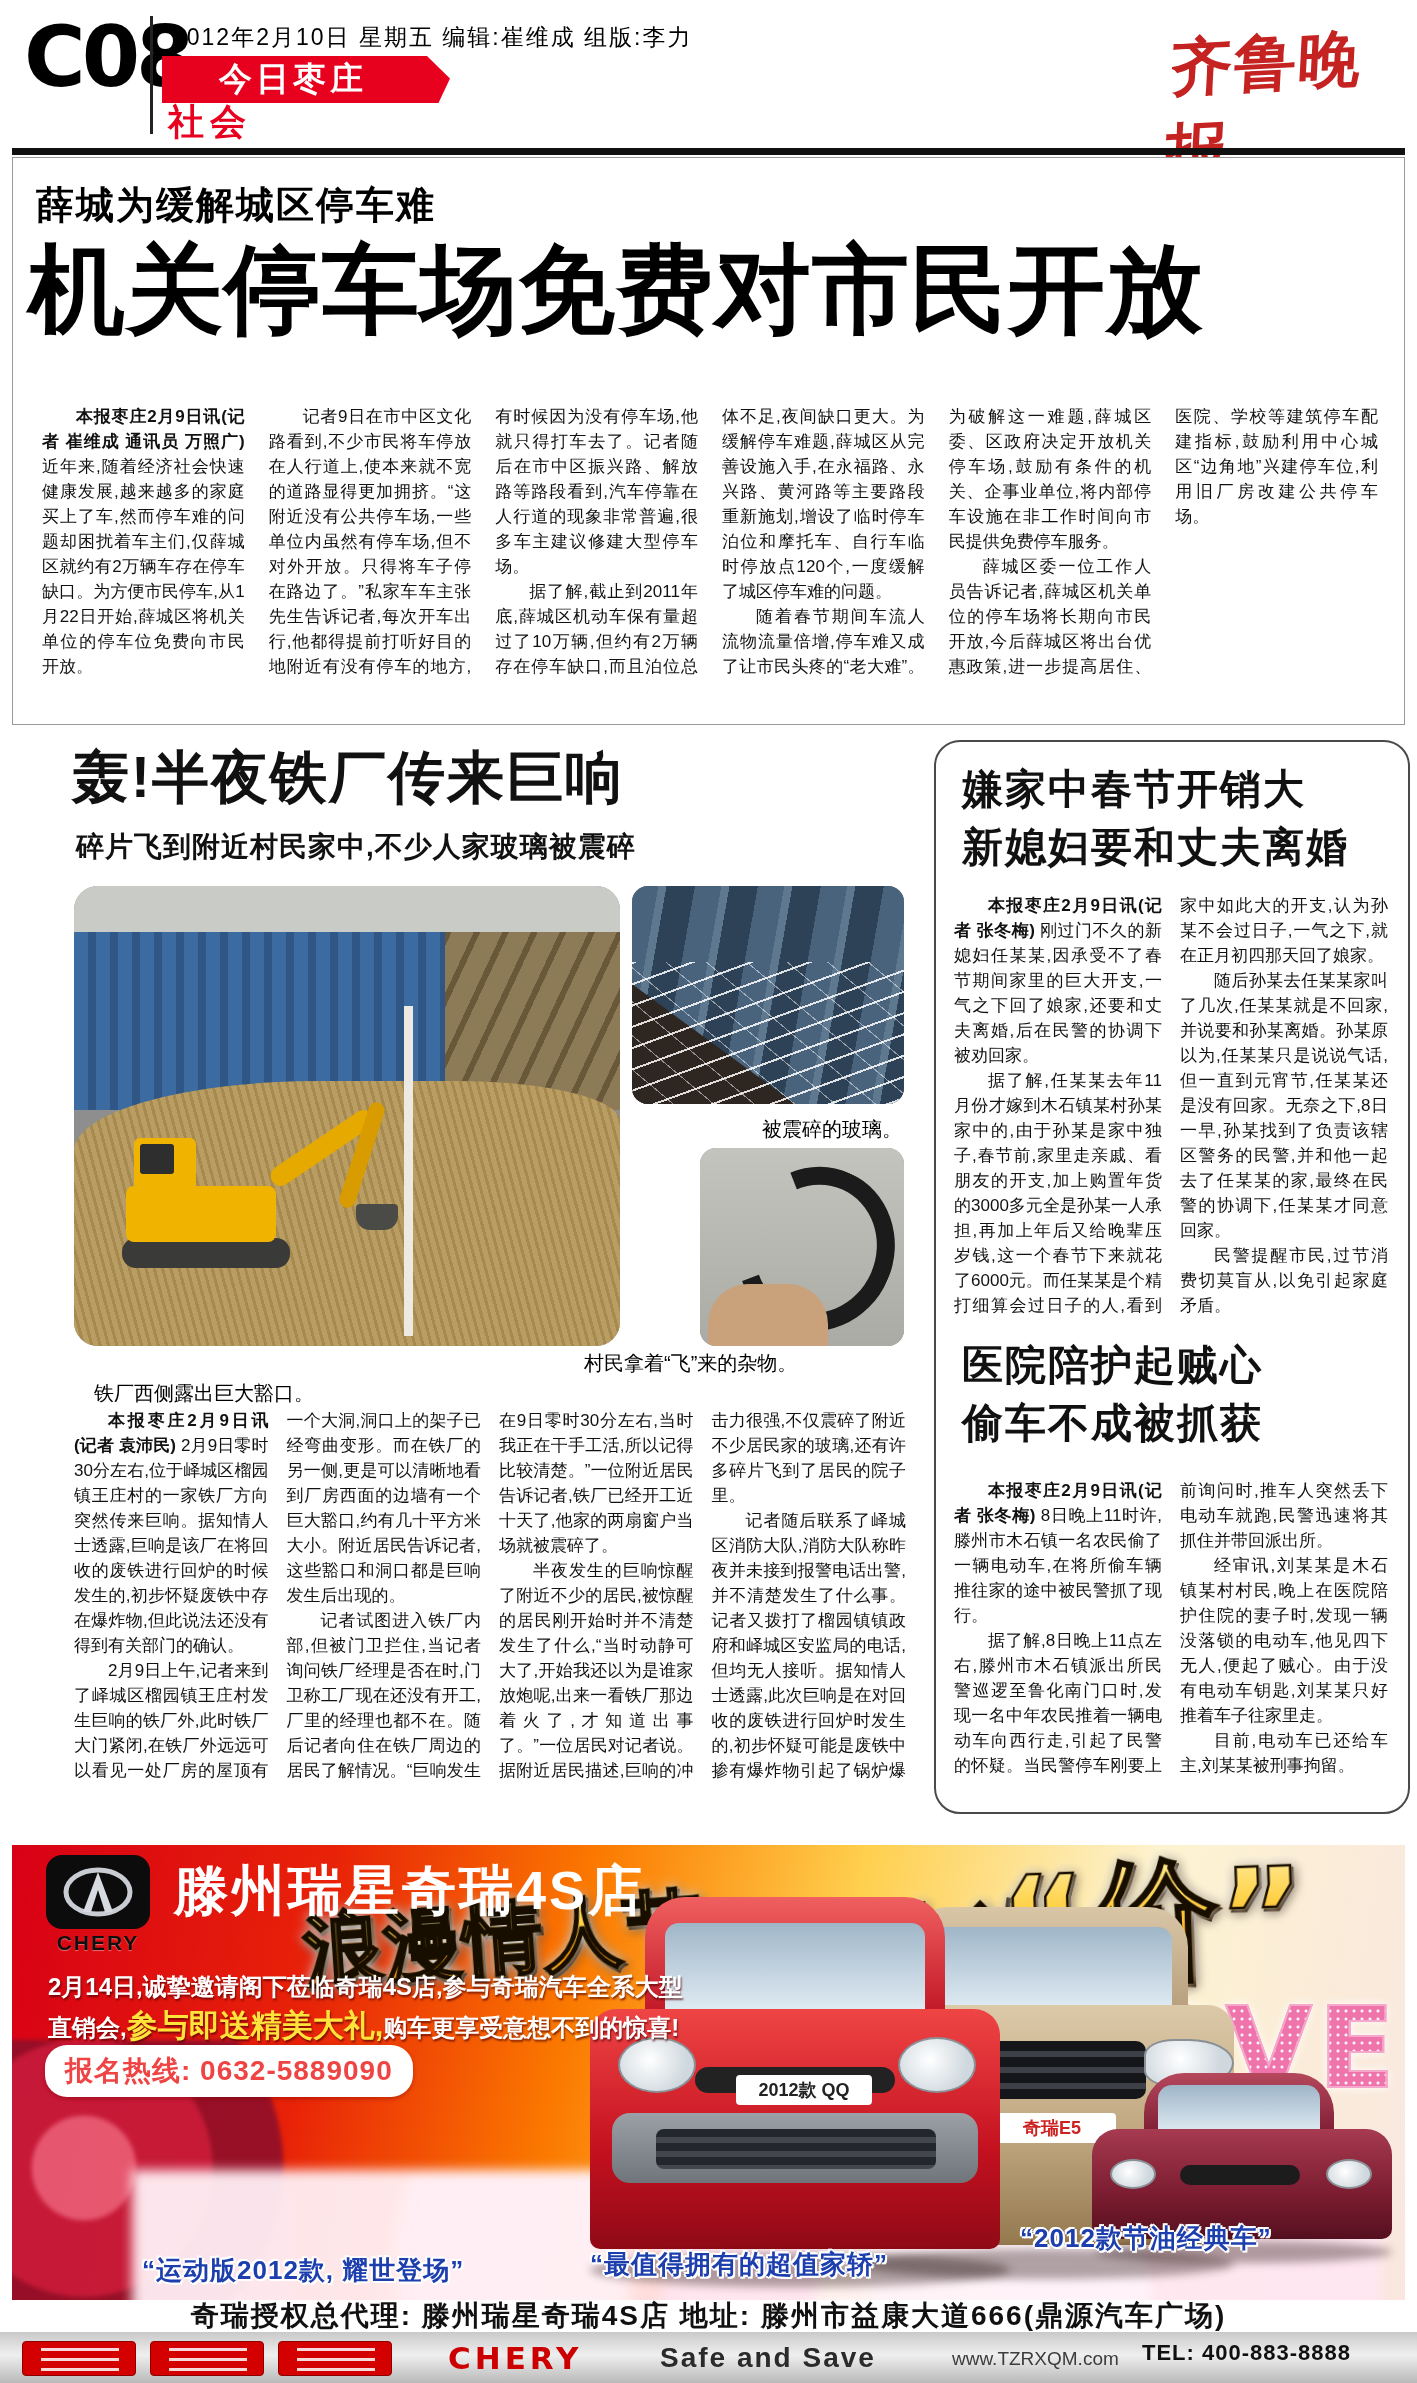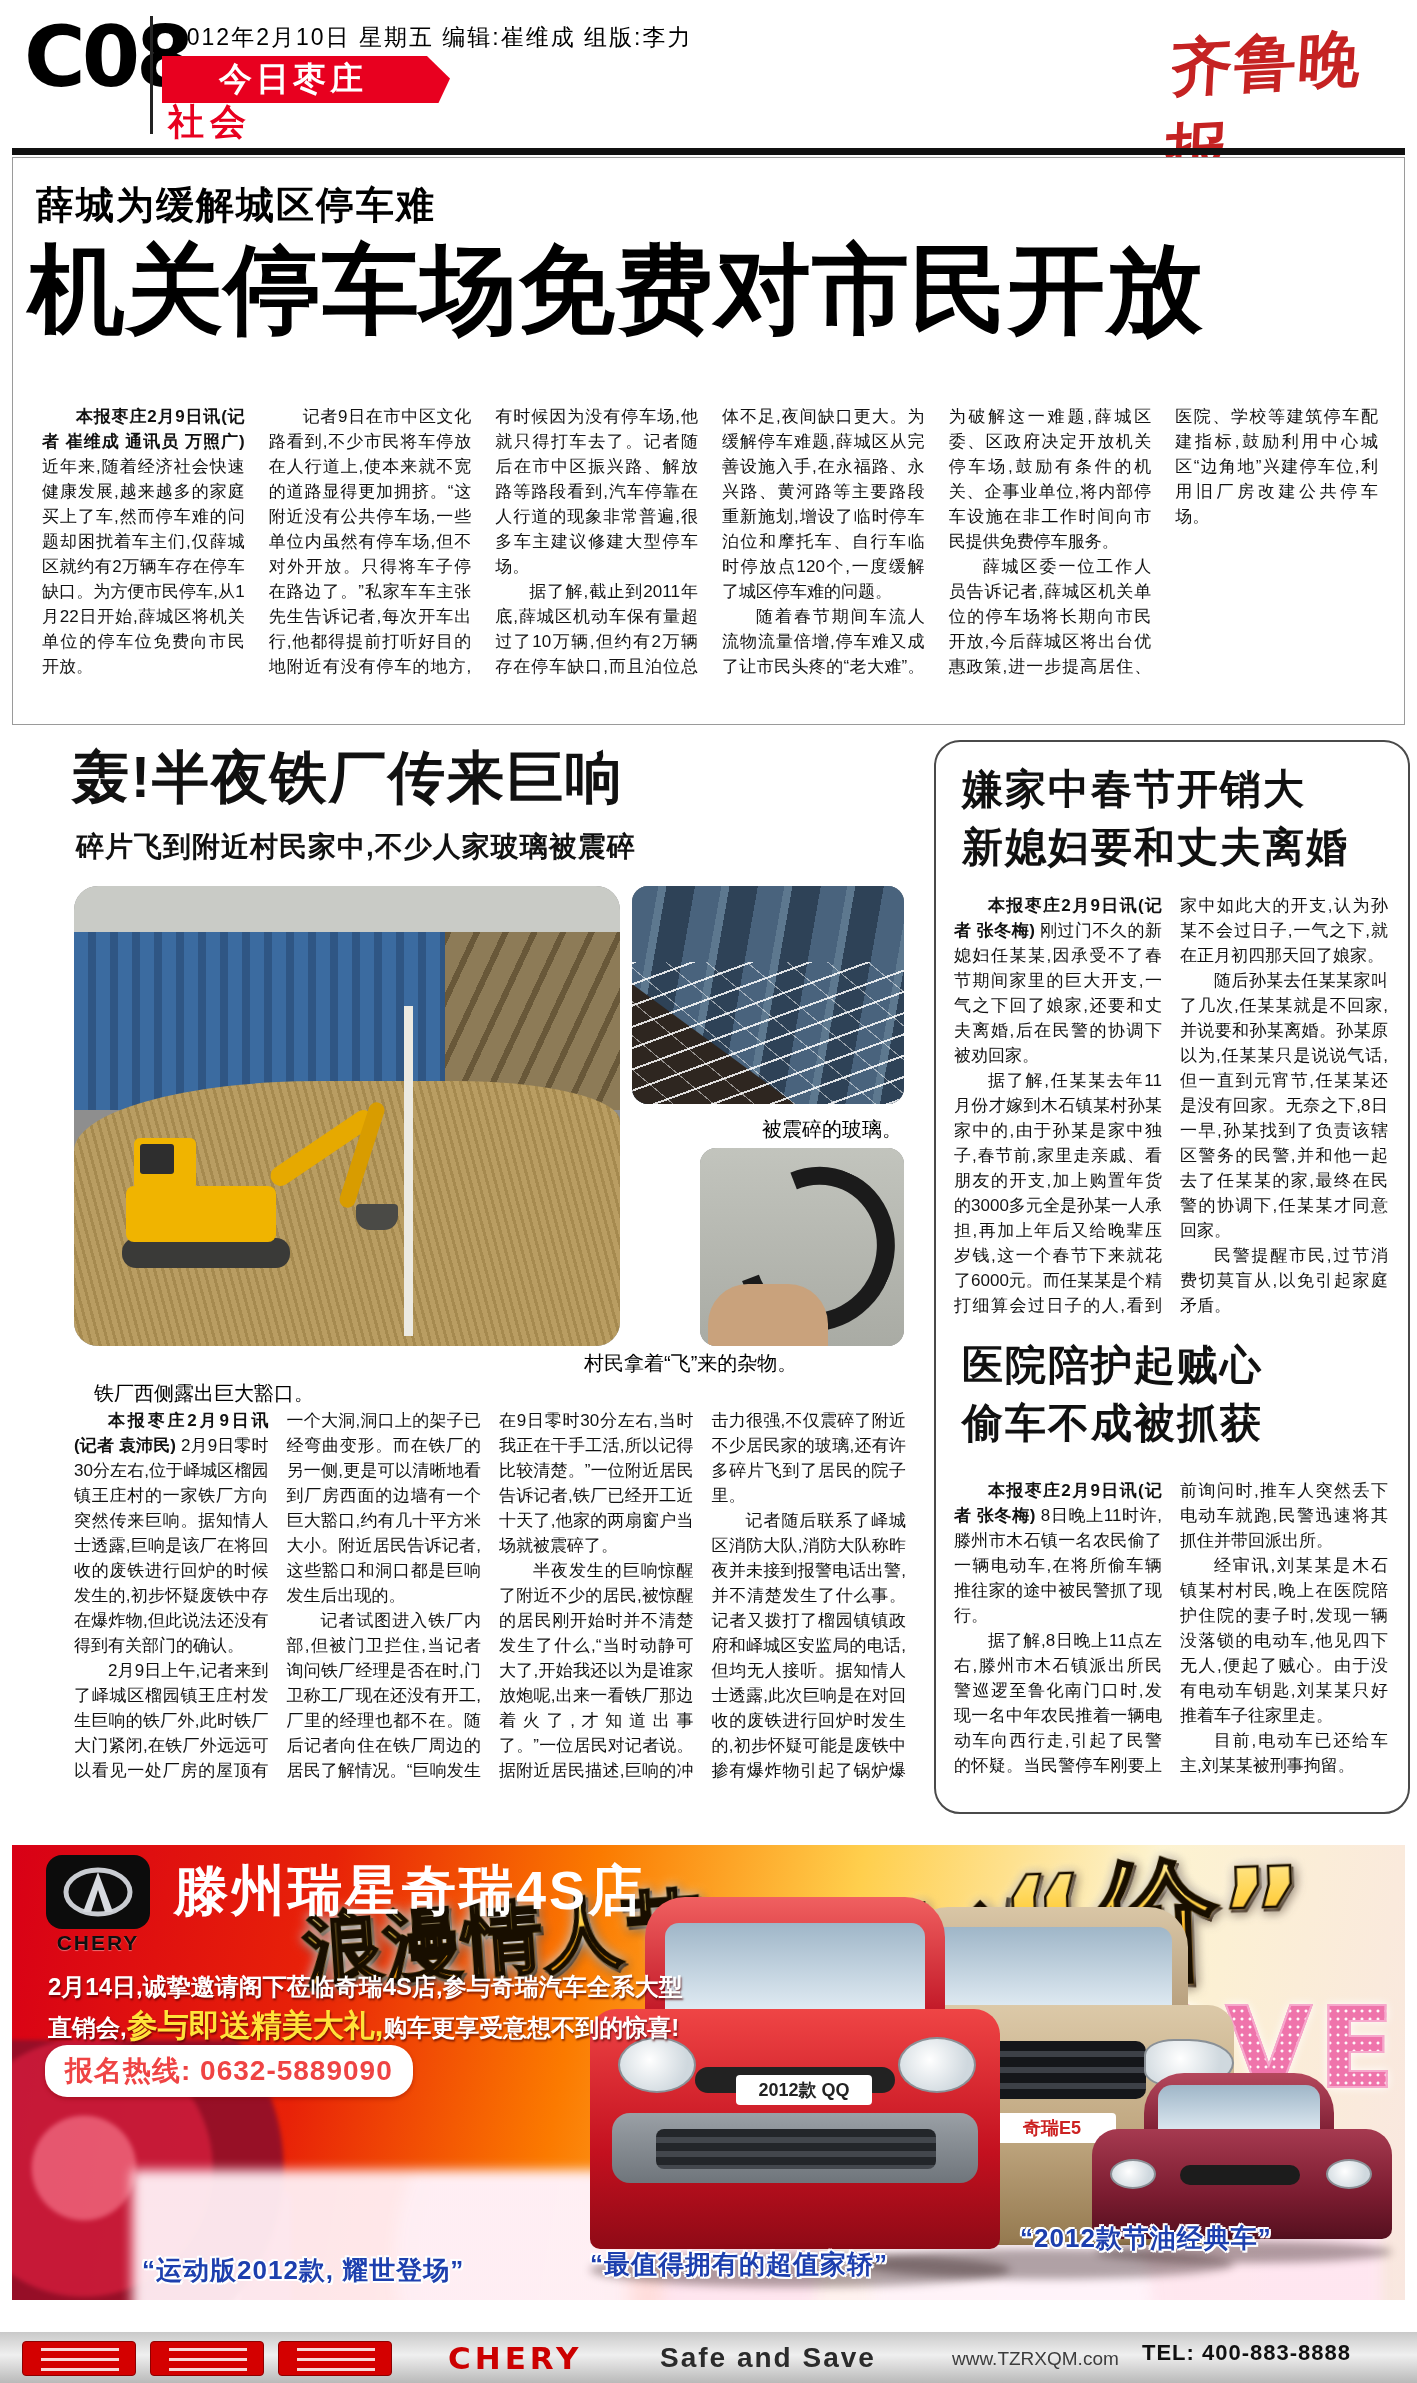--- a/index.html
+++ b/index.html
@@ -325,20 +325,21 @@
       <div class="light l"></div>
       <div class="light r"></div>
       <div class="shadow"></div>
     </div>
 
     <div class="abs ad-cap cap-qq">“运动版2012款, 耀世登场”</div>
     <div class="abs ad-cap cap-e5">“最值得拥有的超值家轿”</div>
     <div class="abs ad-cap cap-cl">“2012款节油经典车”</div>
   </div>
 
+  <div class="abs dealerbar">奇瑞授权总代理: 滕州瑞星奇瑞4S店    地址: 滕州市益康大道666(鼎源汽车广场)</div>
   <div class="abs silverbar">
     <div class="badge b1"></div>
     <div class="badge b2"></div>
     <div class="badge b3"></div>
     <div class="abs fbrand">CHERY</div>
     <div class="abs fslogan">Safe and Save</div>
     <div class="abs fsite">www.TZRXQM.com</div>
     <div class="abs ftel">TEL:  400-883-8888</div>
   </div>
 

